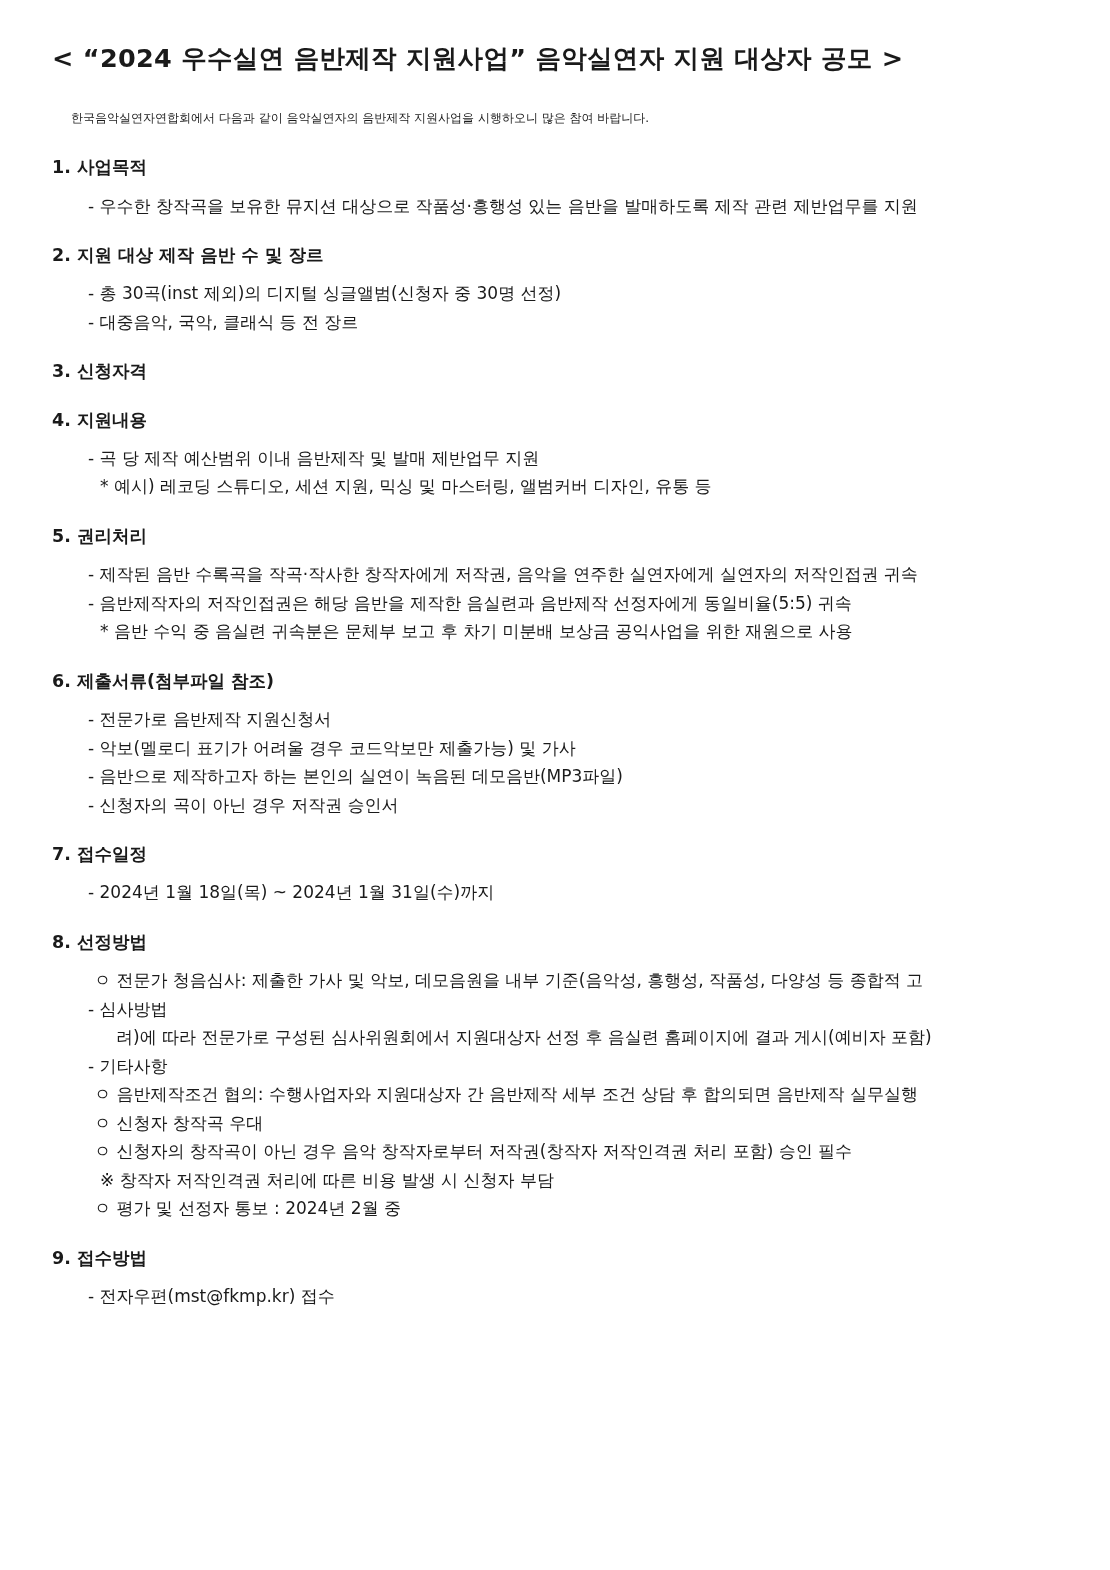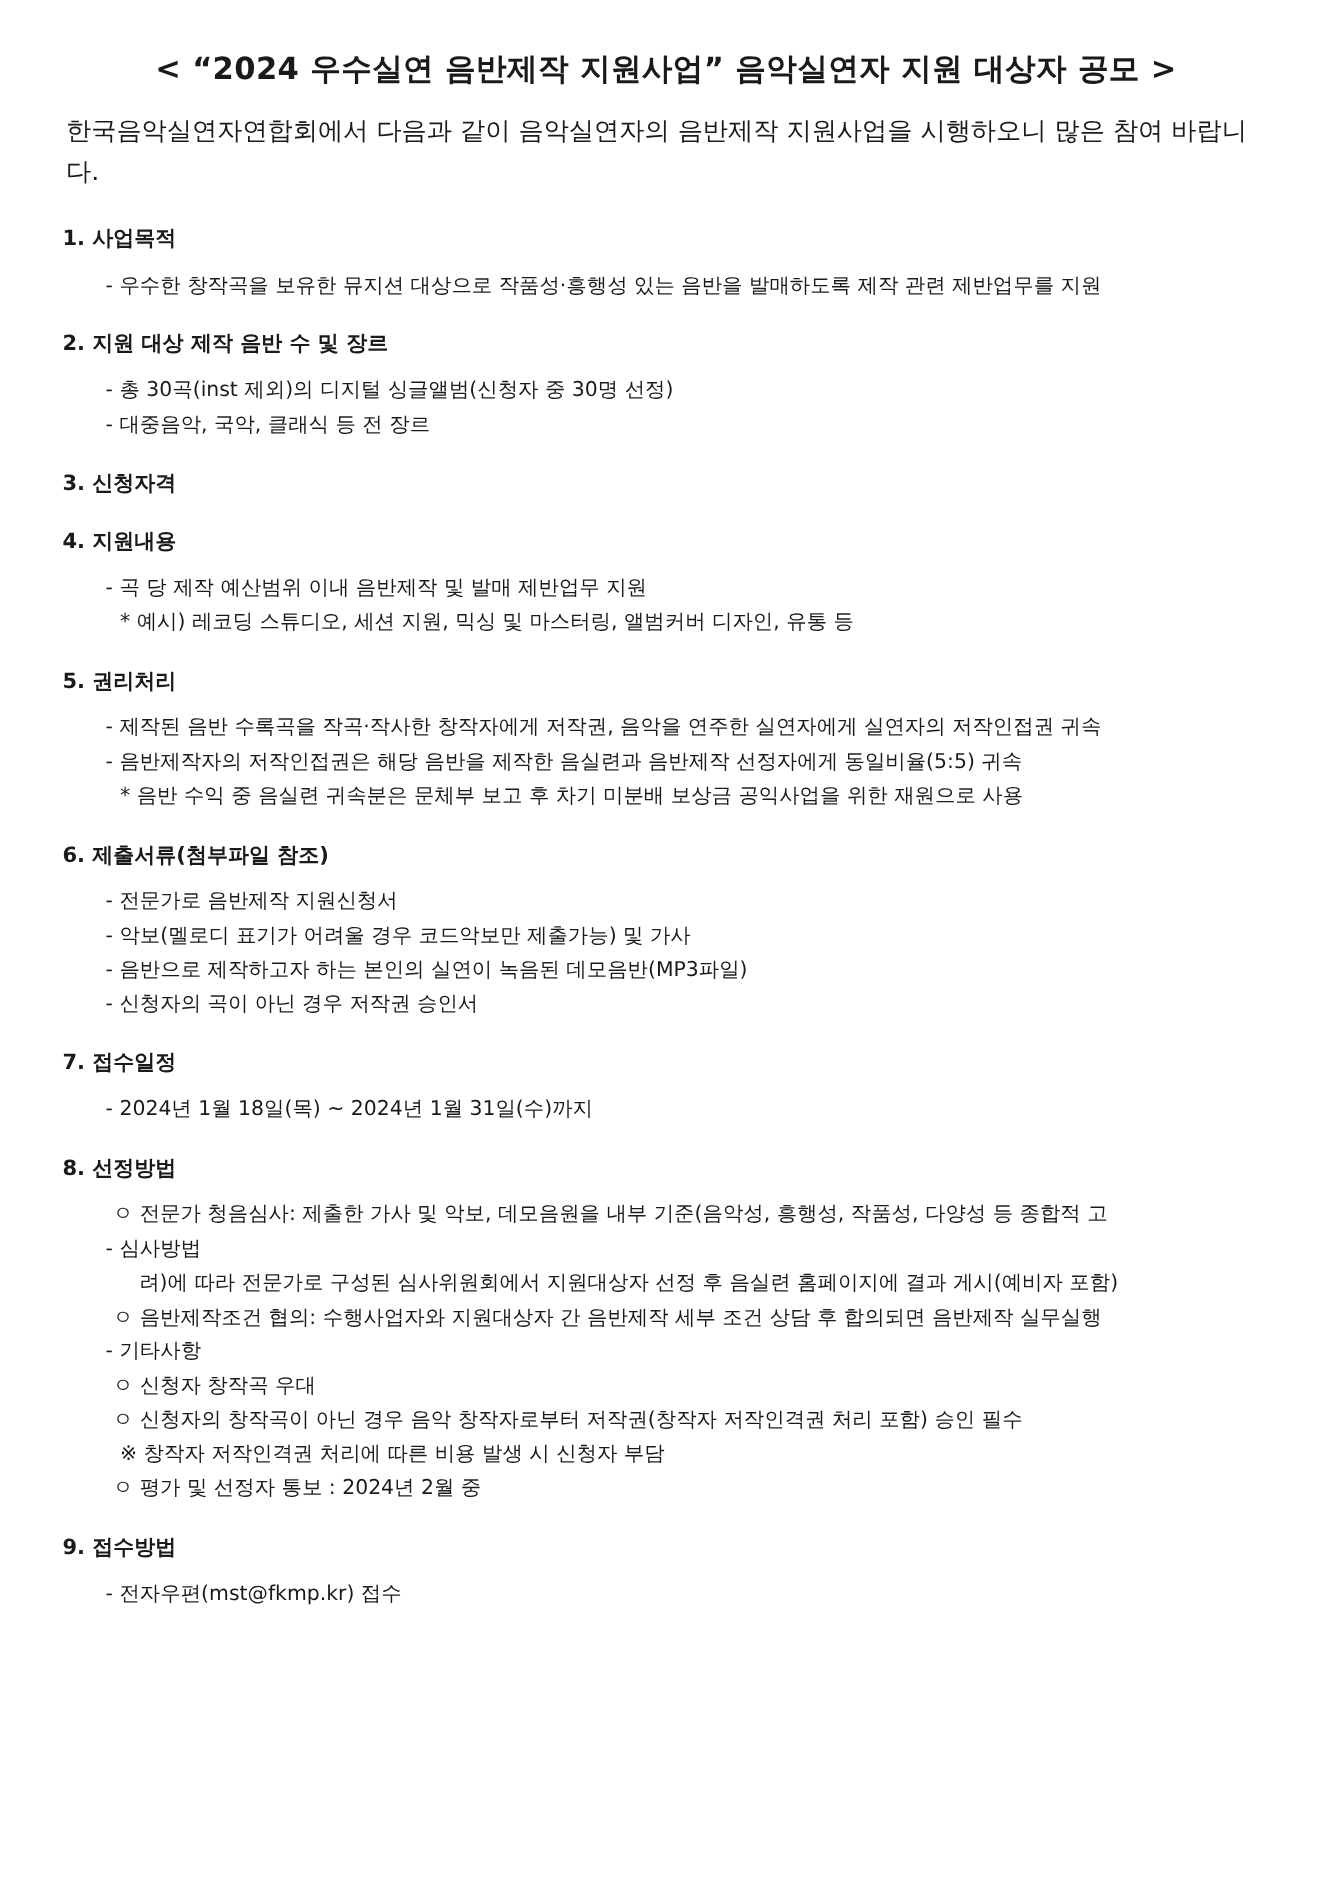--- a/index.html
+++ b/index.html
@@ -14,31 +14,30 @@
     color: #1a1a1a;
   }
   .page {
     width: 1110px;
     min-height: 1570px;
     box-sizing: border-box;
     padding: 28px 52px 30px 52px;
     background: #ffffff;
   }
   .doc-title {
-    text-align: center;
     font-size: 25.5px;
     font-weight: bold;
     letter-spacing: 0.3px;
-    margin: 14px 0 18px 0;
+    margin: 14px 0 34px 0;
     line-height: 1.3;
     white-space: nowrap;
   }
   .intro {
-    font-size: 21px;
-    margin: 0 0 26px 3px;
+    font-size: 12px;
+    margin: 0 0 26px 19px;
     line-height: 1.6;
   }
   .section {
     margin-bottom: 22px;
   }
   .sec-head {
     font-size: 17.5px;
     font-weight: bold;
     margin: 0 0 6px 0;
     line-height: 1.5;
@@ -135,22 +134,22 @@
       <li class="line">- 2024년 1월 18일(목) ~ 2024년 1월 31일(수)까지</li>
     </ul>
   </div>
 
   <div class="section">
     <div class="sec-head">8. 선정방법</div>
     <ul class="lines">
       <li class="line indent-circle justify">ㅇ 전문가 청음심사: 제출한 가사 및 악보, 데모음원을 내부 기준(음악성, 흥행성, 작품성, 다양성 등 종합적 고</li>
       <li class="line">- 심사방법</li>
       <li class="line cont justify">려)에 따라 전문가로 구성된 심사위원회에서 지원대상자 선정 후 음실련 홈페이지에 결과 게시(예비자 포함)</li>
+      <li class="line">- 기타사항</li>
       <li class="line indent-circle">ㅇ 음반제작조건 협의: 수행사업자와 지원대상자 간 음반제작 세부 조건 상담 후 합의되면 음반제작 실무실행</li>
-      <li class="line">- 기타사항</li>
       <li class="line indent-circle">ㅇ 신청자 창작곡 우대</li>
       <li class="line indent-circle">ㅇ 신청자의 창작곡이 아닌 경우 음악 창작자로부터 저작권(창작자 저작인격권 처리 포함) 승인 필수</li>
       <li class="line indent-star">※ 창작자 저작인격권 처리에 따른 비용 발생 시 신청자 부담</li>
       <li class="line indent-circle">ㅇ 평가 및 선정자 통보 : 2024년 2월 중</li>
     </ul>
   </div>
 
   <div class="section">
     <div class="sec-head">9. 접수방법</div>
     <ul class="lines">

